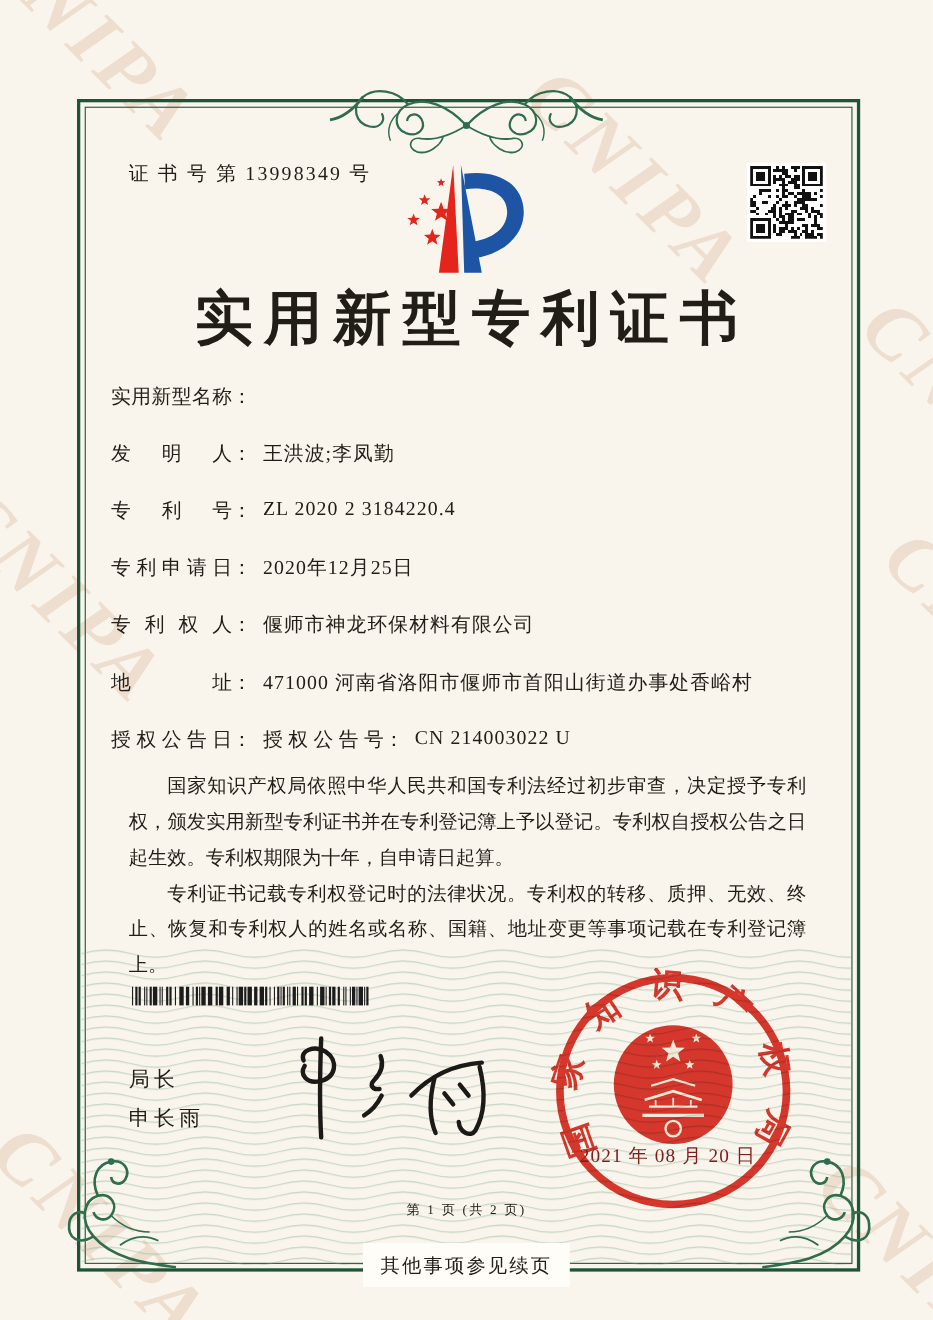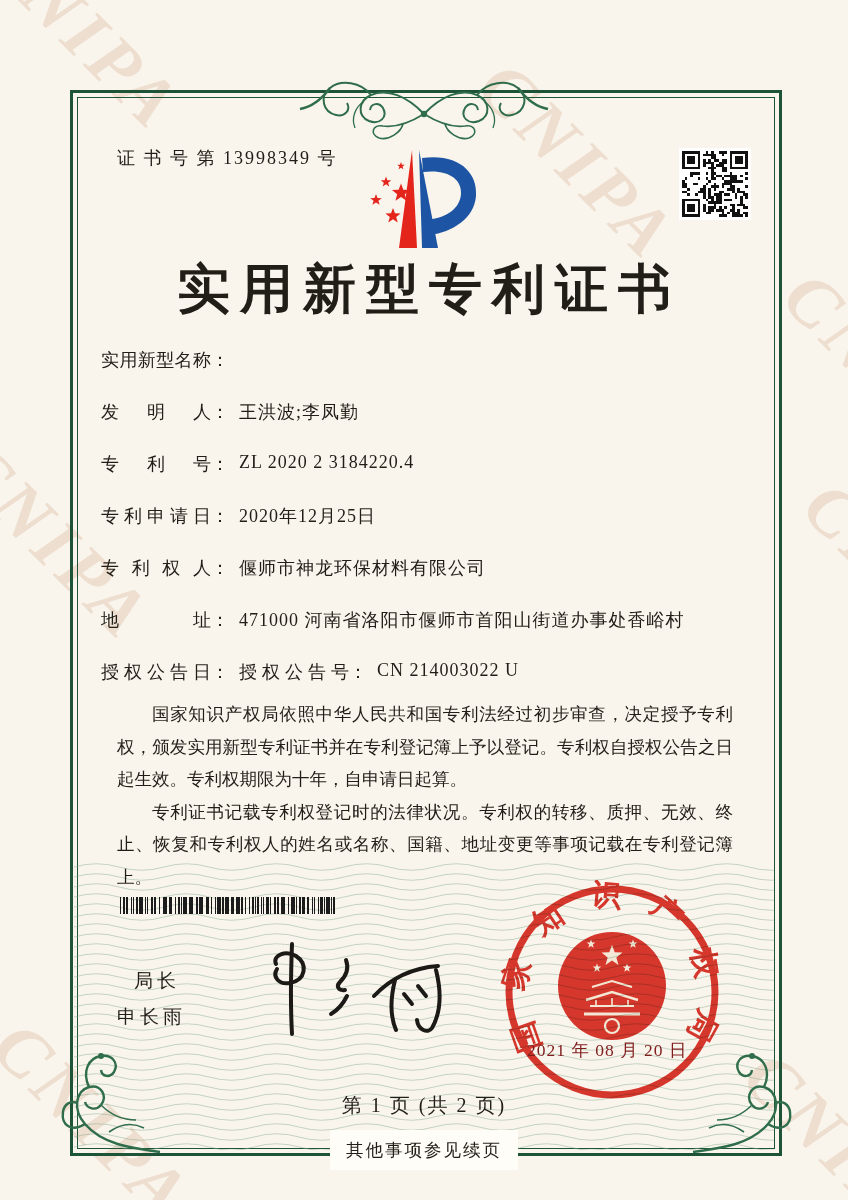--- a/index.html
+++ b/index.html
@@ -39,28 +39,28 @@
   .fcolon{display:inline-block;margin-right:10px;}
   .fvalue{display:inline-block;letter-spacing:1px;}
   .grant-row .fvalue{width:216px;}
   
   .paras{position:absolute;left:117px;top:698px;width:616px;font-size:17.5px;line-height:1.86;text-align:justify;}
   .paras p{margin:0;text-indent:2em;}
   
   .barcode{position:absolute;left:120px;top:897px;width:218px;height:17px;display:flex;}
   .barcode span{display:block;height:100%;}
   
-  .director-title{position:absolute;left:117px;top:968px;font-size:19px;letter-spacing:4px;font-family:"Liberation Sans","DejaVu Sans",sans-serif;margin-left:17px;}
+  .director-title{position:absolute;left:117px;top:968px;font-size:19px;letter-spacing:4px;font-family:"Liberation Sans","DejaVu Sans",sans-serif;}
   .director-name{position:absolute;left:117px;top:1004px;font-size:19px;letter-spacing:4px;font-family:"Liberation Sans","DejaVu Sans",sans-serif;}
   .signature{position:absolute;left:246px;top:938px;}
   
   .seal{position:absolute;left:500px;top:880px;mix-blend-mode:multiply;}
   .seal-date{position:absolute;left:527px;top:1038px;font-size:17.5px;letter-spacing:1px;z-index:5;color:#7f1d1d;}
   
-  .page-info{position:absolute;left:0;top:1092px;width:100%;text-align:center;font-size:20px;letter-spacing:2px;}
+  .page-info{position:absolute;left:0;top:1092px;width:100%;text-align:center;font-size:12px;letter-spacing:2px;}
   .cont-note{
     position:absolute;left:50%;top:1130px;transform:translateX(-50%);
     background:#fffdf8;padding:8px 16px;font-size:17.5px;letter-spacing:2px;z-index:6;
   }
   .ornament-top{position:absolute;left:299px;top:74px;z-index:2;}
   .corner-bl{position:absolute;left:52px;top:1052px;z-index:3;}
   .corner-br{position:absolute;left:691px;top:1052px;z-index:3;transform:scaleX(-1);}
 </style>
 </head>
 <body>

